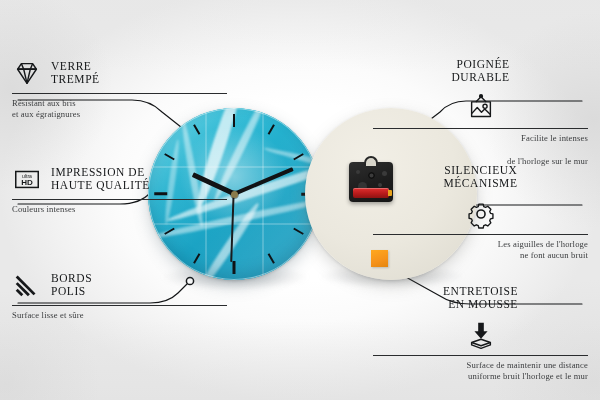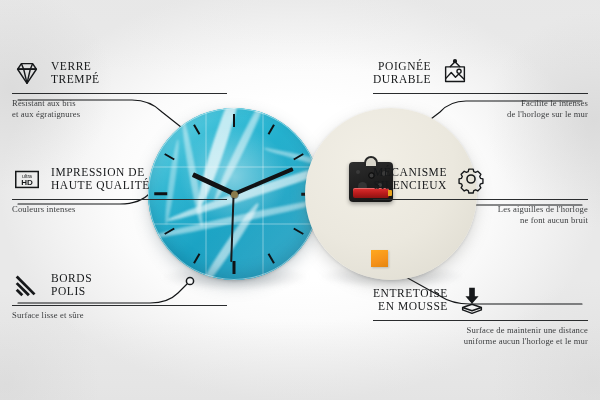--- a/index.html
+++ b/index.html
@@ -28,21 +28,21 @@
   
   #lines { position:absolute; left:0; top:0; width:600px; height:400px; }
 
   
   .feat { position:absolute; width:215px; }
   .feat.left  { left:12px;  text-align:left; }
   .feat.right { right:12px; text-align:right; }
 
   .frow { display:flex; align-items:center; gap:9px; }
   .feat.left  .frow { justify-content:flex-start; }
-  .feat.right .frow { }
+  .feat.right .frow { justify-content:flex-end; flex-direction:column; }
 
   .ficon { width:30px; height:30px; flex:0 0 30px; display:block; }
 
   .ftitle {
     font-family:"Liberation Serif", serif;
     font-weight:normal;
     font-size:11.5px;
     line-height:13px;
     letter-spacing:.55px;
     color:#16181a;
@@ -303,28 +303,28 @@
       <svg class="ficon" viewBox="0 0 32 32" fill="none" stroke="#16181a" stroke-width="1.5" stroke-linejoin="round">
         <path d="M16 4 L10.5 9.5 M16 4 L21.5 9.5"></path>
         <circle cx="16" cy="3.4" r="1.5" fill="#16181a"></circle>
         <rect x="6" y="9.5" width="20" height="15.5"></rect>
         <path d="M6 22 L12 15.5 L16.5 20.5 L20 17 L26 23"></path>
         <circle cx="20.3" cy="14.2" r="2.2"></circle>
       </svg>
     </div>
     <div class="rule"></div>
     <div class="fdesc">Facilite le intenses</div>
-    <div class="fdesc" style="margin-top:0">de l'horloge sur le mur</div>
+    <div class="fdesc" style="margin-top:12px">de l'horloge sur le mur</div>
   </div>
 
   <div class="feat right" style="top:164px;">
     <div class="frow">
       <div>
+        <div class="ftitle">SILENCIEUX</div>
         <div class="ftitle">MÉCANISME</div>
-        <div class="ftitle">SILENCIEUX</div>
       </div>
       <svg class="ficon" viewBox="0 0 32 32" fill="none" stroke="#16181a" stroke-width="1.7" stroke-linejoin="round">
         <path d="M13.3 4.2h5.4l.7 3.0 2.3 1.0 2.7-1.4 3.8 3.8-1.4 2.7 1.0 2.3 3.0.7v5.4l-3.0.7-1.0 2.3 1.4 2.7-3.8 3.8-2.7-1.4-2.3 1.0-.7 3.0h-5.4l-.7-3.0-2.3-1.0-2.7 1.4-3.8-3.8 1.4-2.7-1.0-2.3-3.0-.7v-5.4l3.0-.7 1.0-2.3-1.4-2.7 3.8-3.8 2.7 1.4 2.3-1.0z" transform="scale(0.86) translate(2.6,2.2)"></path>
         <circle cx="16" cy="16" r="4.3"></circle>
       </svg>
     </div>
     <div class="rule"></div>
     <div class="fdesc">Les aiguilles de l'horloge</div>
     <div class="fdesc" style="margin-top:0">ne font aucun bruit</div>
   </div>
@@ -336,16 +336,16 @@
         <div class="ftitle">EN MOUSSE</div>
       </div>
       <svg class="ficon" viewBox="0 0 32 32" fill="none" stroke="#16181a" stroke-width="1.5" stroke-linejoin="round">
         <path d="M13 3 h6 v9 h4 l-7 8 -7 -8 h4 z" fill="#16181a" stroke="none"></path>
         <path d="M16 20.5 L26 24 L16 27.5 L6 24 Z"></path>
         <path d="M6 24 v2.6 L16 30.2 L26 26.6 V24"></path>
       </svg>
     </div>
     <div class="rule"></div>
     <div class="fdesc">Surface de maintenir une distance</div>
-    <div class="fdesc" style="margin-top:0">uniforme aucun l'horloge et le mur</div>
+    <div class="fdesc" style="margin-top:0">uniforme bruit l'horloge et le mur</div>
   </div>
 
 </div>
 
 </body></html>

